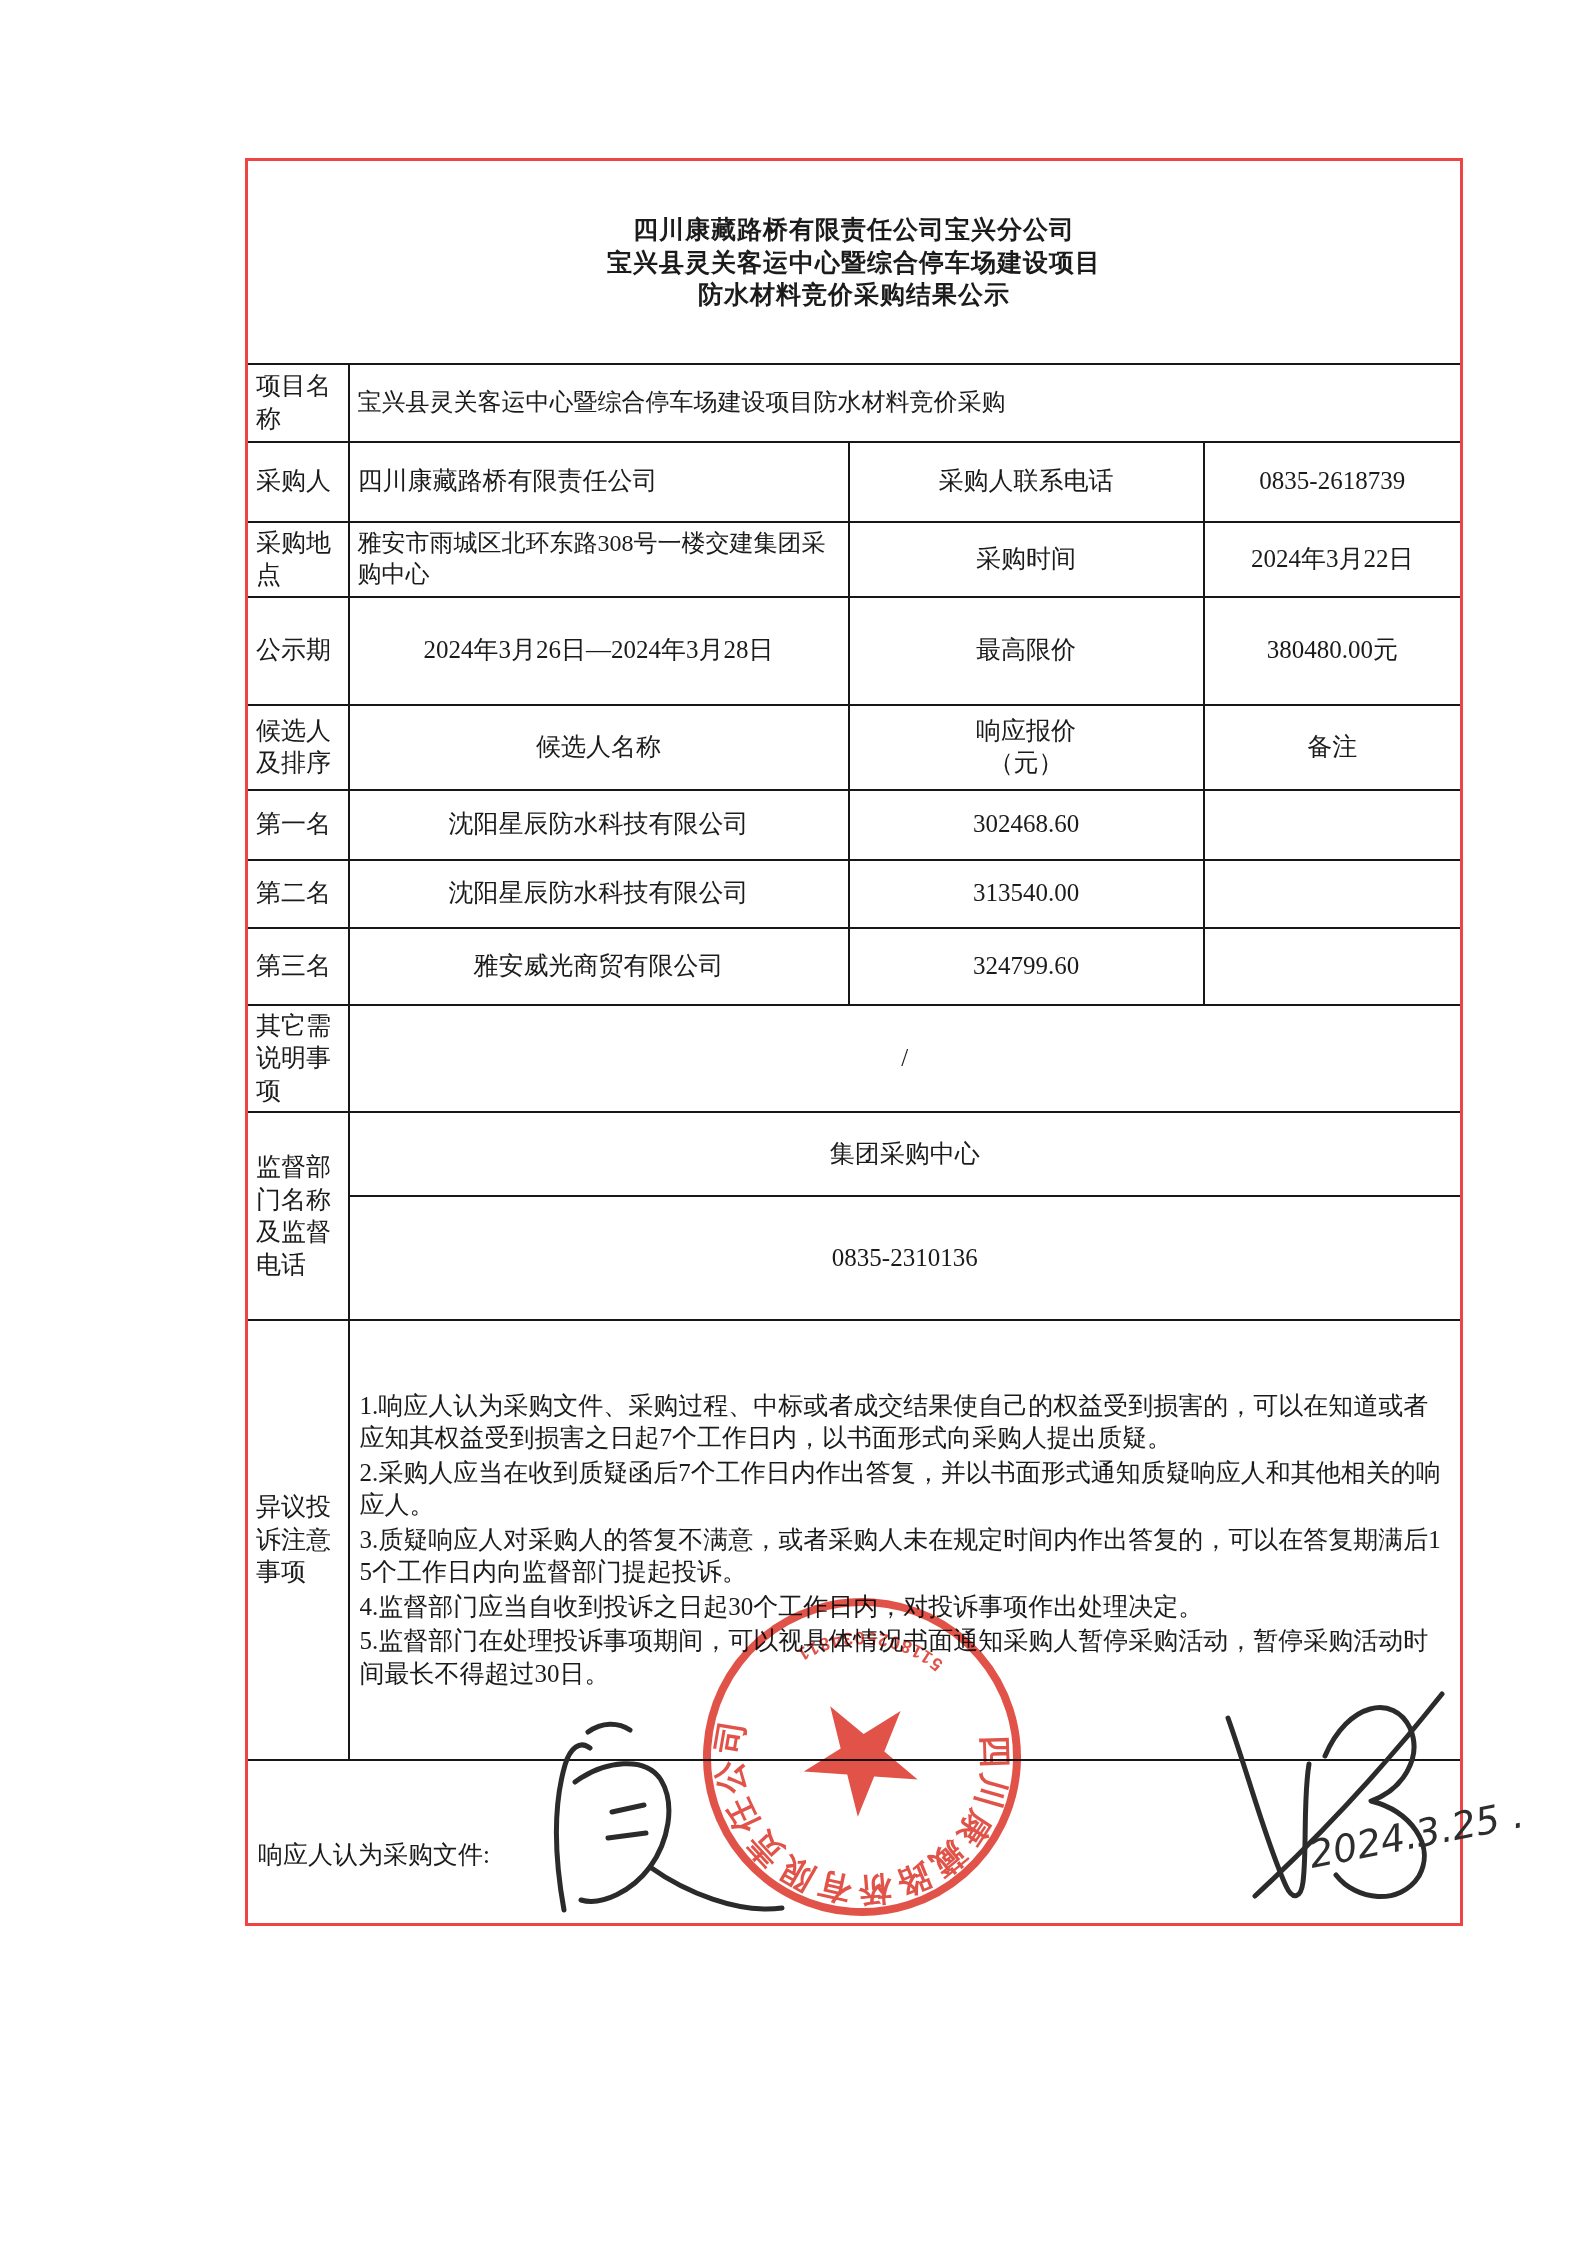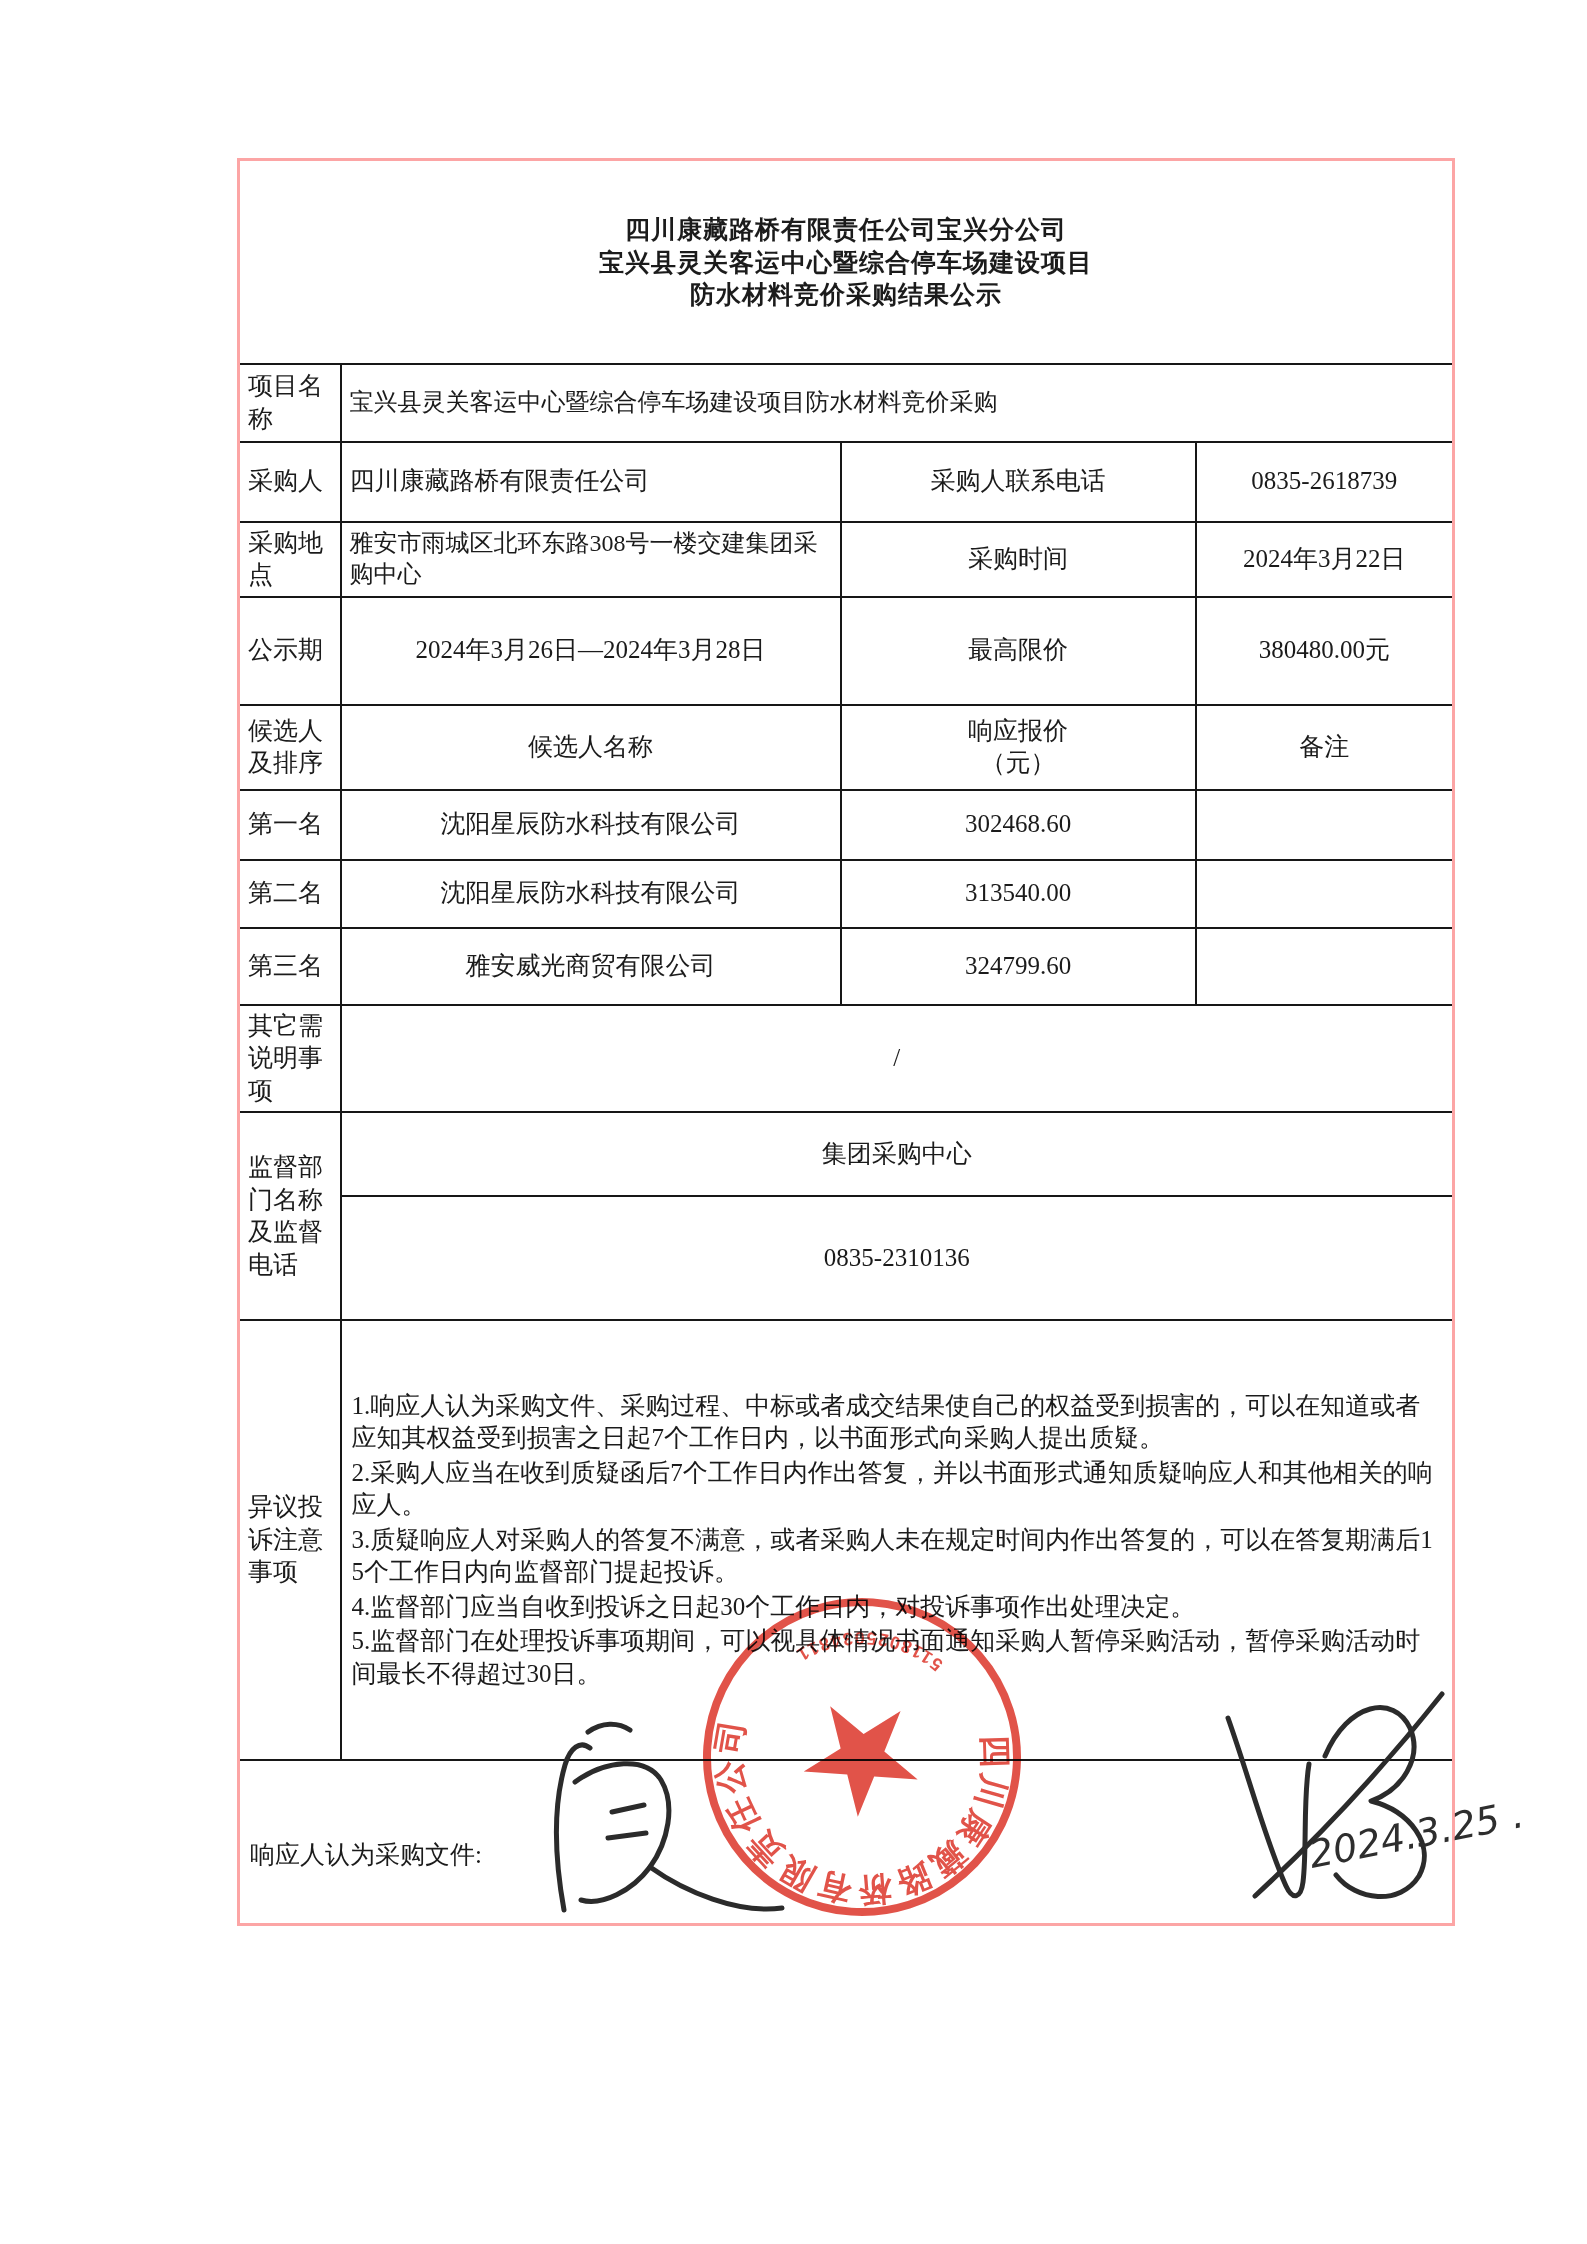--- a/index.html
+++ b/index.html
@@ -5,25 +5,25 @@
   html,body{margin:0;padding:0;background:#ffffff;}
   .page{
     position:relative;
     width:1587px;height:2244px;
     background:#ffffff;
     overflow:hidden;
     font-family:"Liberation Serif","DejaVu Serif",serif;
     color:#1b1b1b;
   }
   table.doc{
-    position:absolute;left:237px;top:158px;
+    position:absolute;left:245px;top:158px;
     width:1215px;
     border-collapse:collapse;
     table-layout:fixed;
-    border:3px solid #fca5a5;
+    border:3px solid #ef4444;
   }
   table.doc td{
     border:2px solid #171717;
     vertical-align:middle;
     font-size:25px;
     line-height:1.3;
     padding:4px 8px;
     word-break:break-all;
   }
   td.title-cell{

